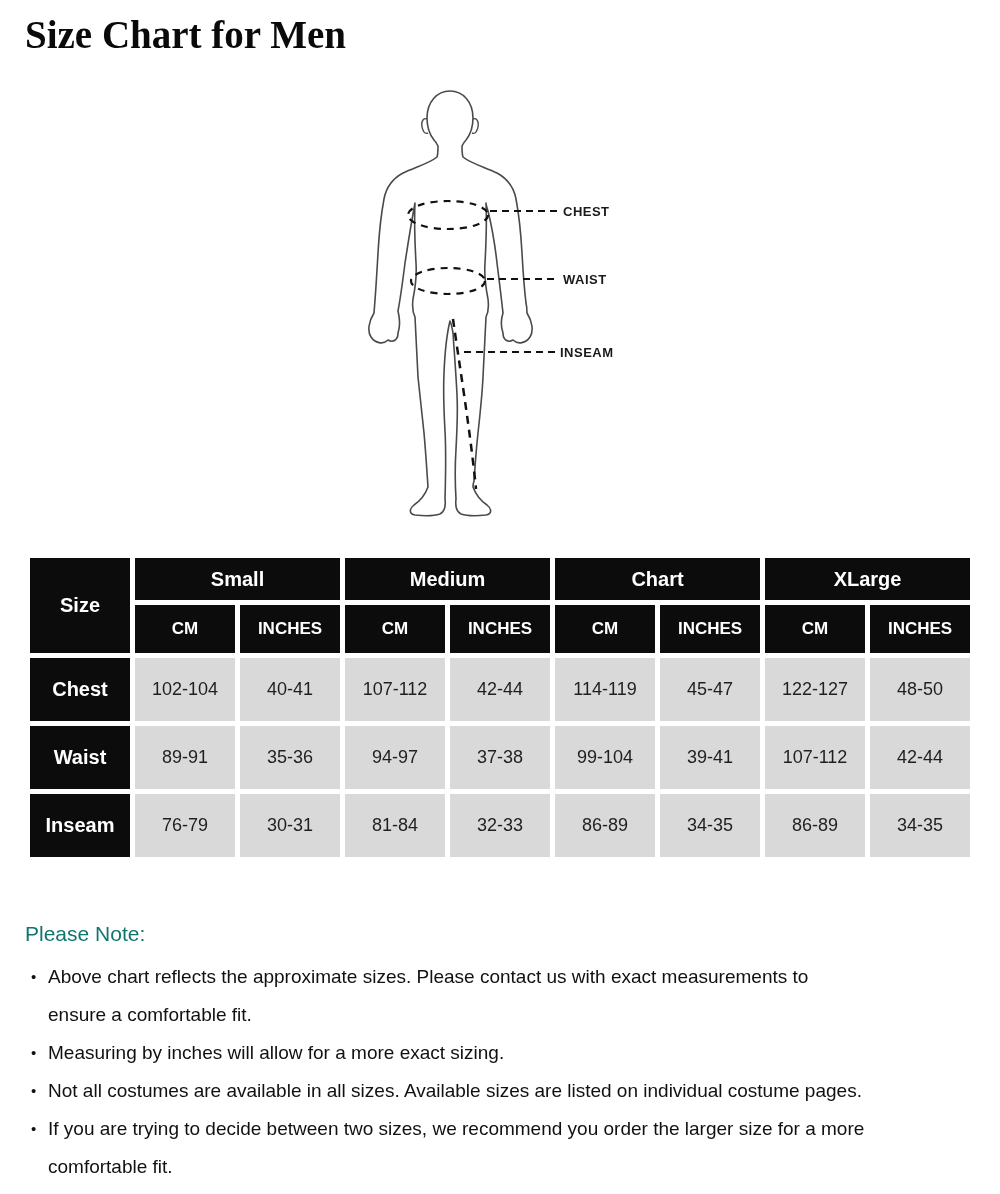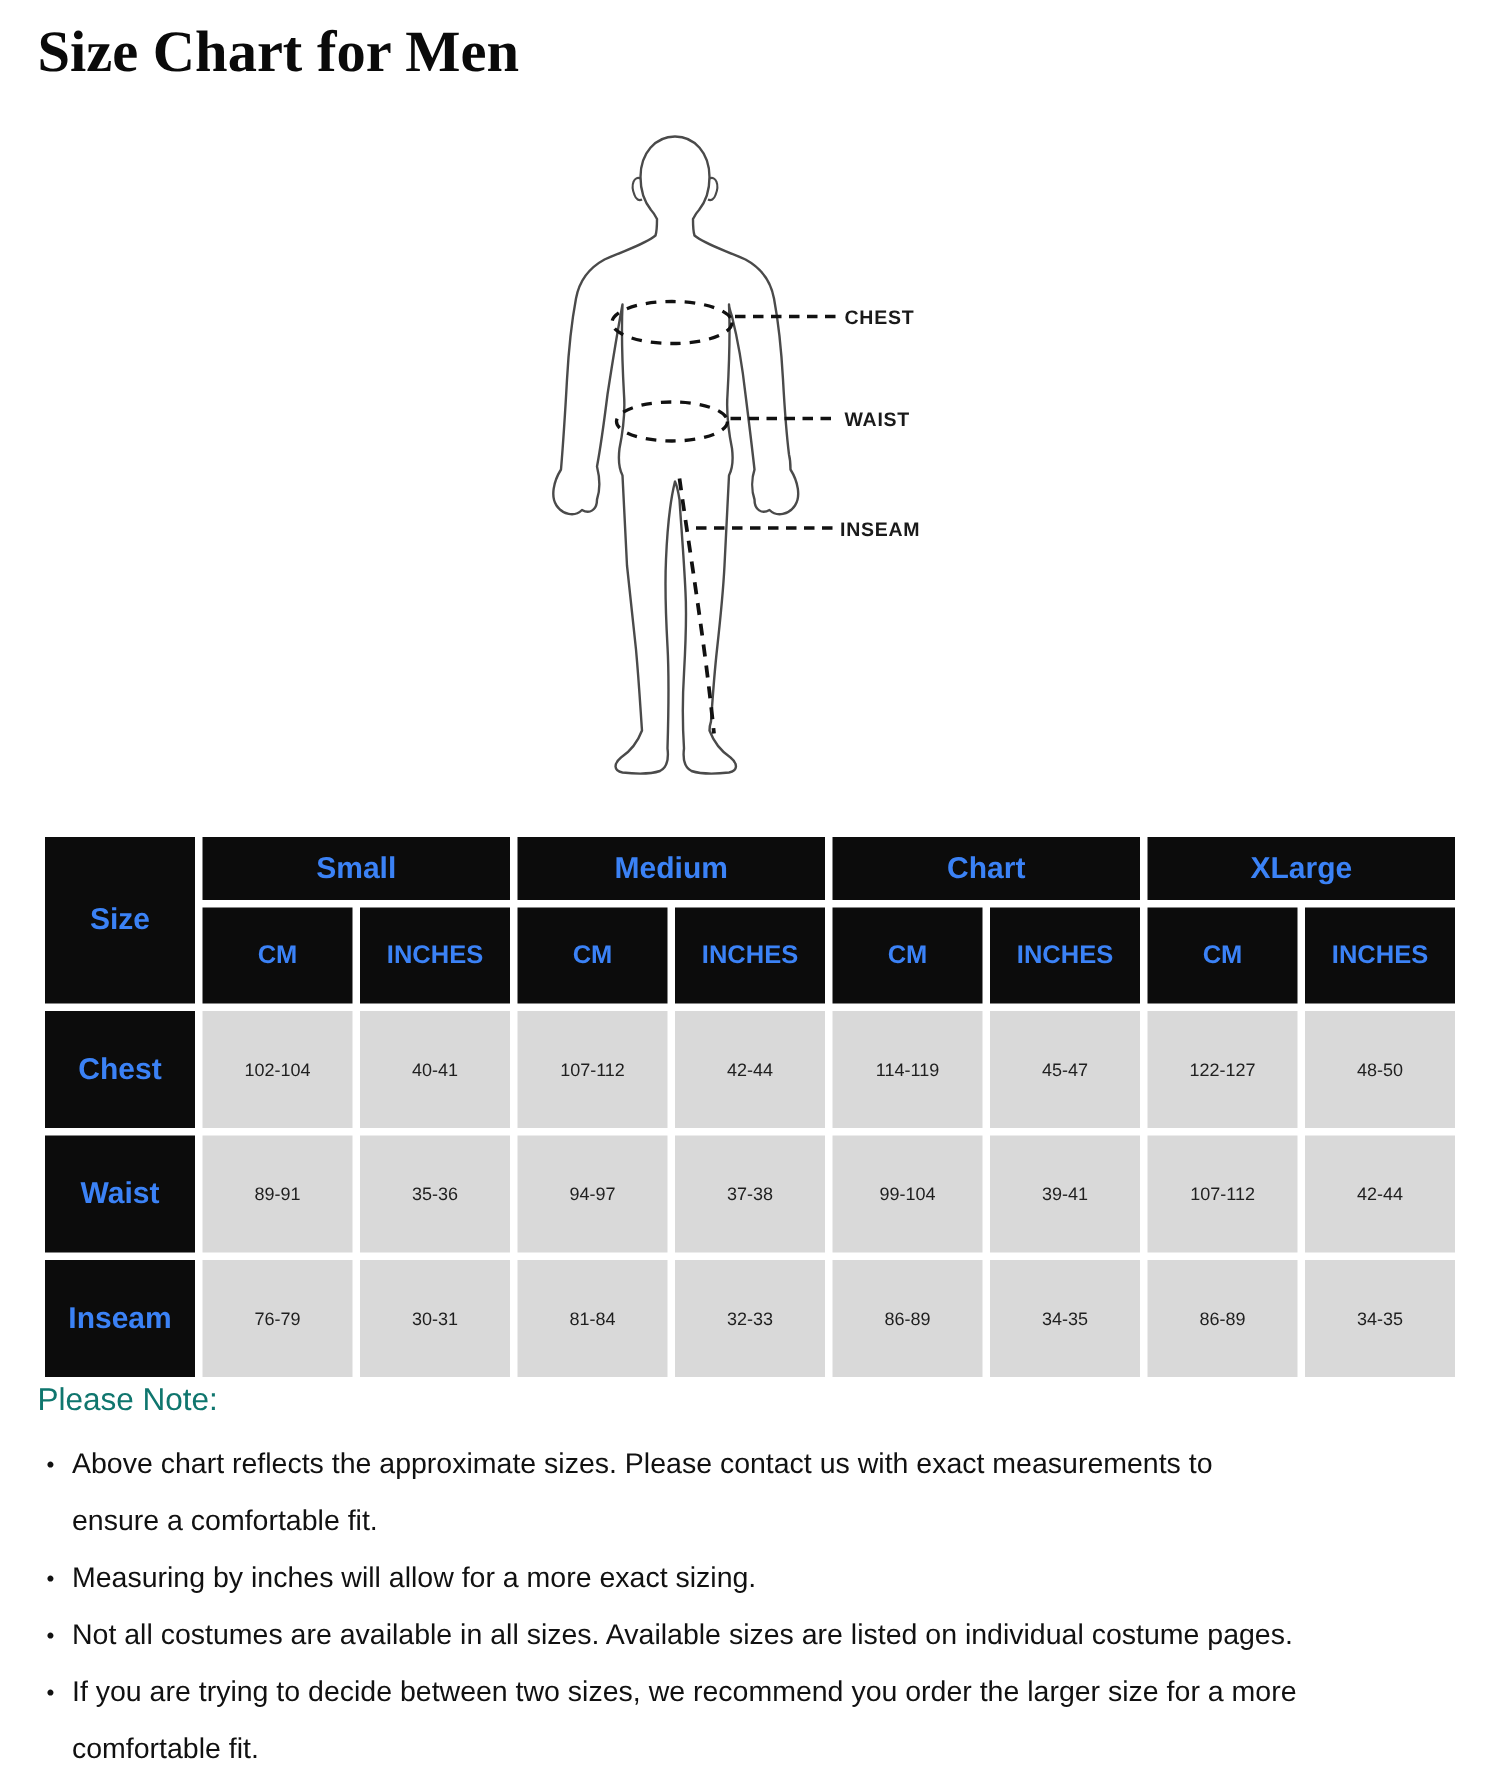--- a/index.html
+++ b/index.html
@@ -47,32 +47,32 @@
     table-layout: fixed;
     width: 950px;
   }
   .size-table th, .size-table td {
     text-align: center;
     vertical-align: middle;
     padding: 0;
   }
   .size-table .hdr {
     background: #0c0c0c;
-    color: #3b82f6;
+    color: #ffffff;
     font-weight: bold;
   }
   .size-table .corner { font-size: 20px; margin-left: 16px; }
   .size-table .group { font-size: 20px; height: 42px; }
-  .size-table .unit  { font-size: 17px; height: 64px; }
+  .size-table .unit  { font-size: 17px; height: 48px; }
   .size-table .rowlabel { font-size: 20px; }
   .size-table .cell {
     background: #d9d9d9;
     color: #1f1f1f;
-    font-size: 12px;
-    height: 78px;
+    font-size: 18px;
+    height: 63px;
   }
   .notes {
     position: absolute;
     left: 25px;
     top: 918px;
     width: 955px;
   }
   .notes-heading {
     font-size: 21px;
     font-weight: normal;

